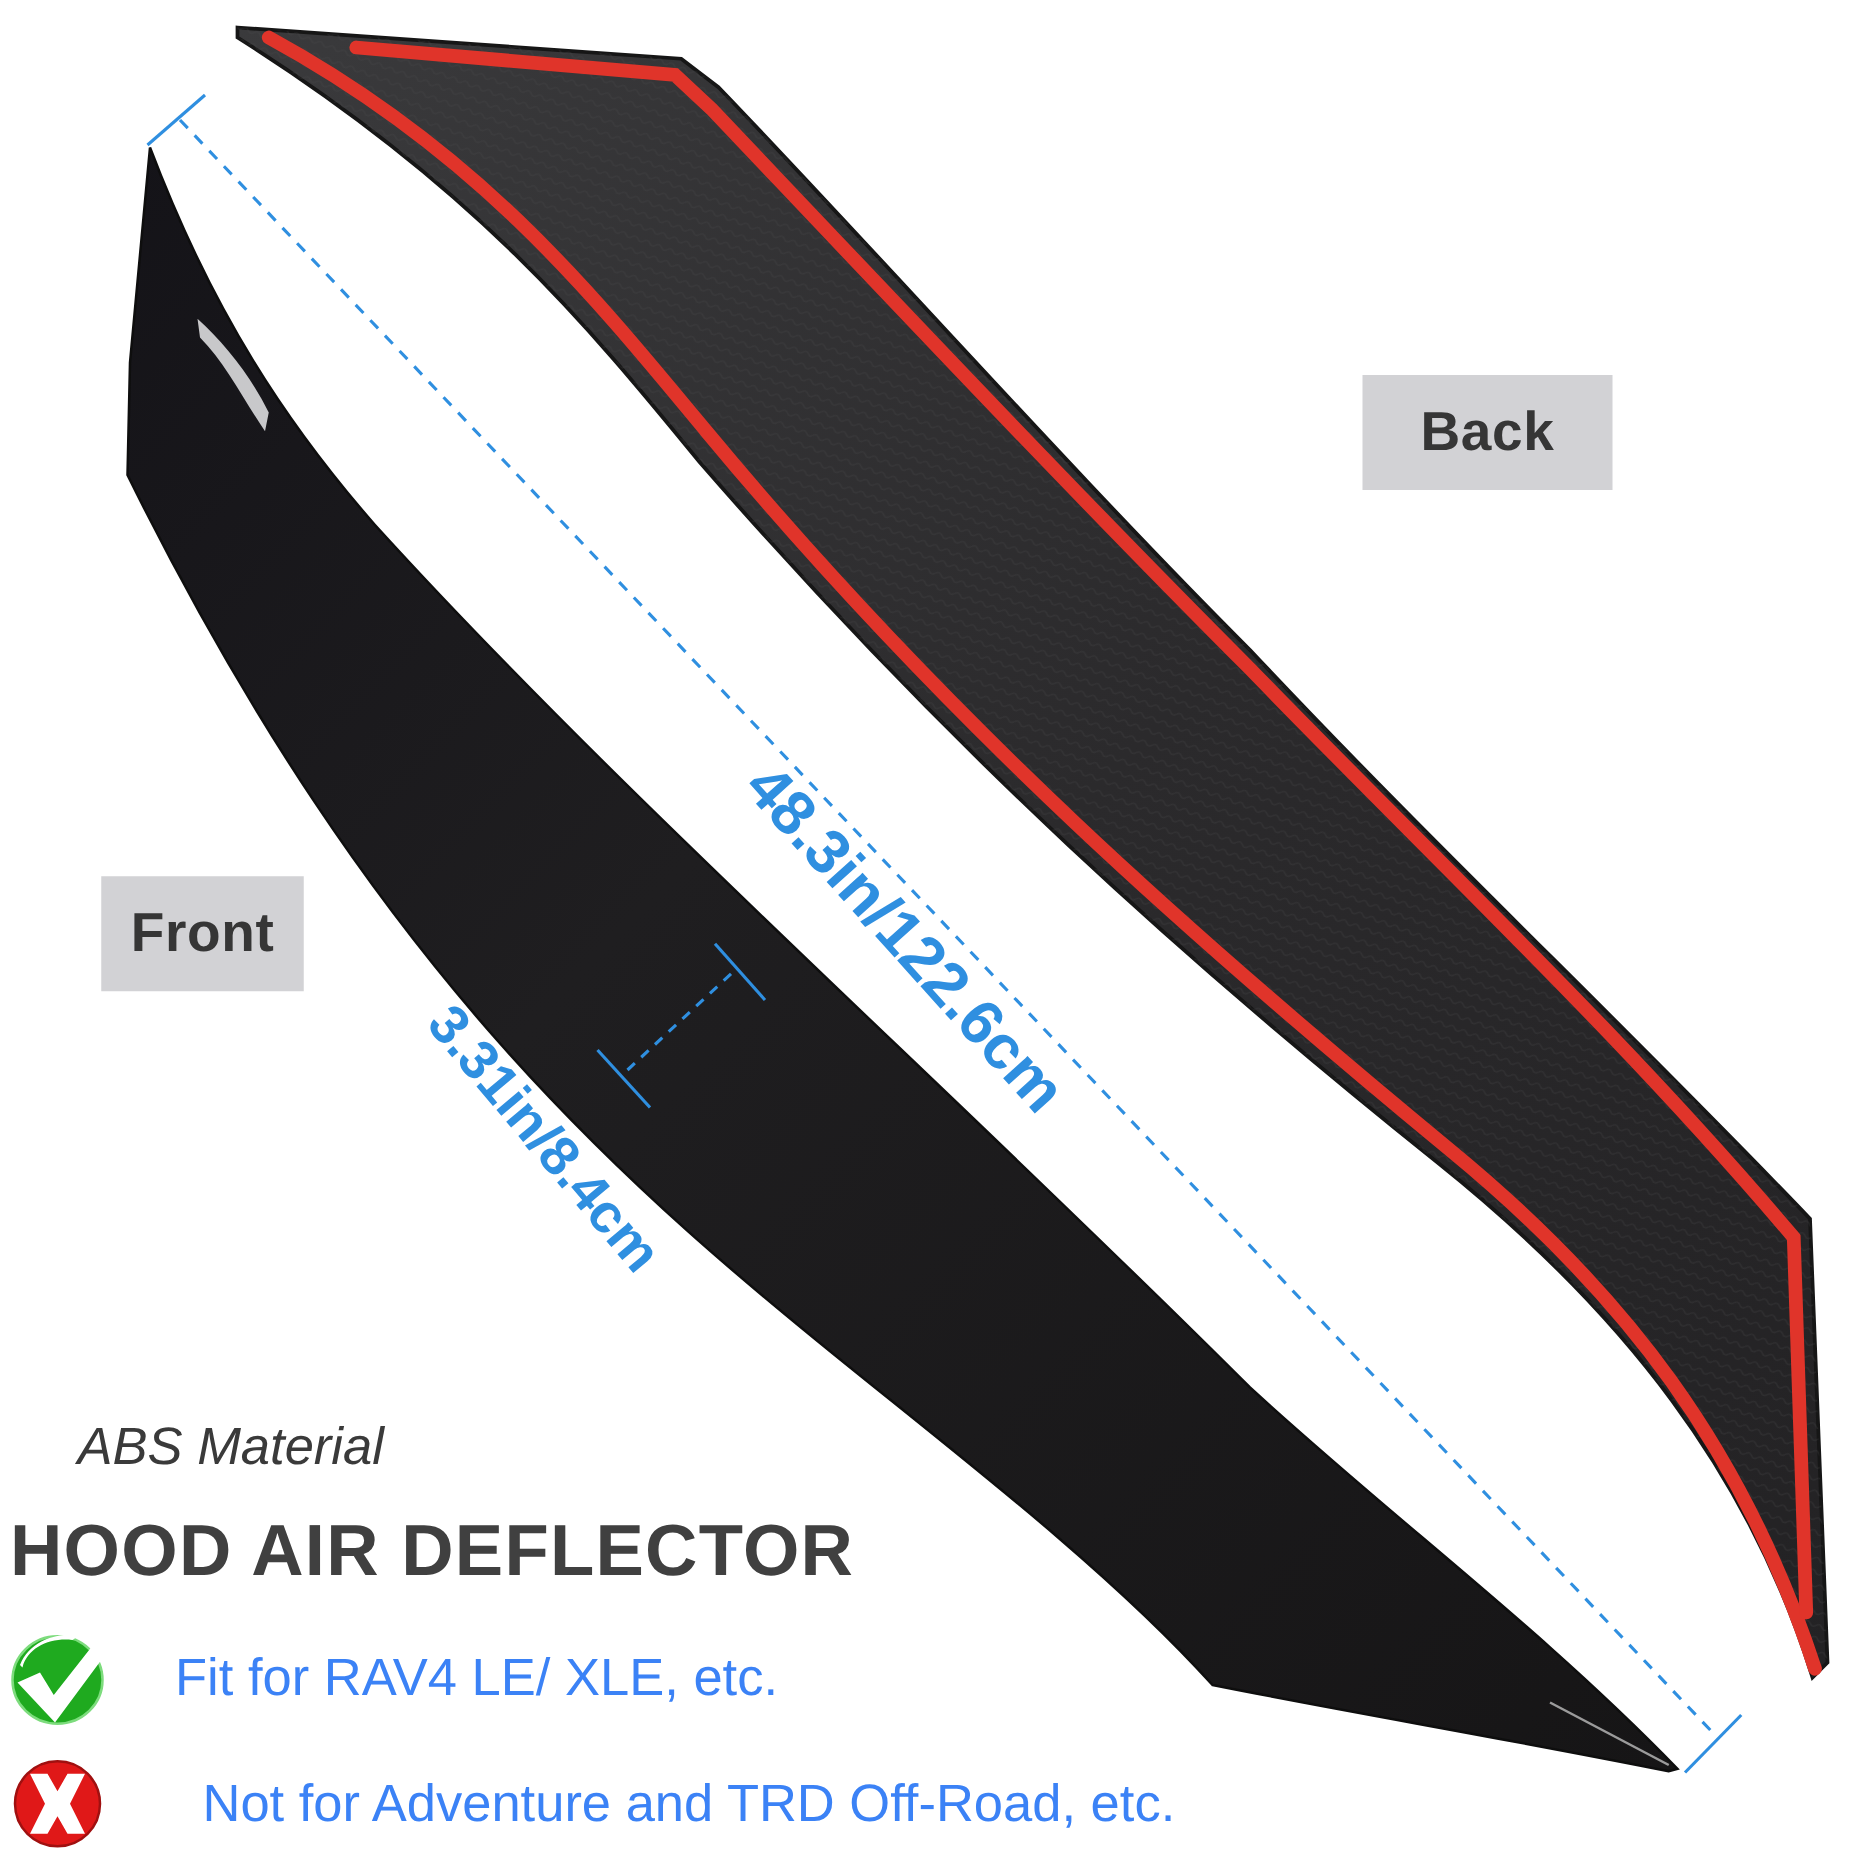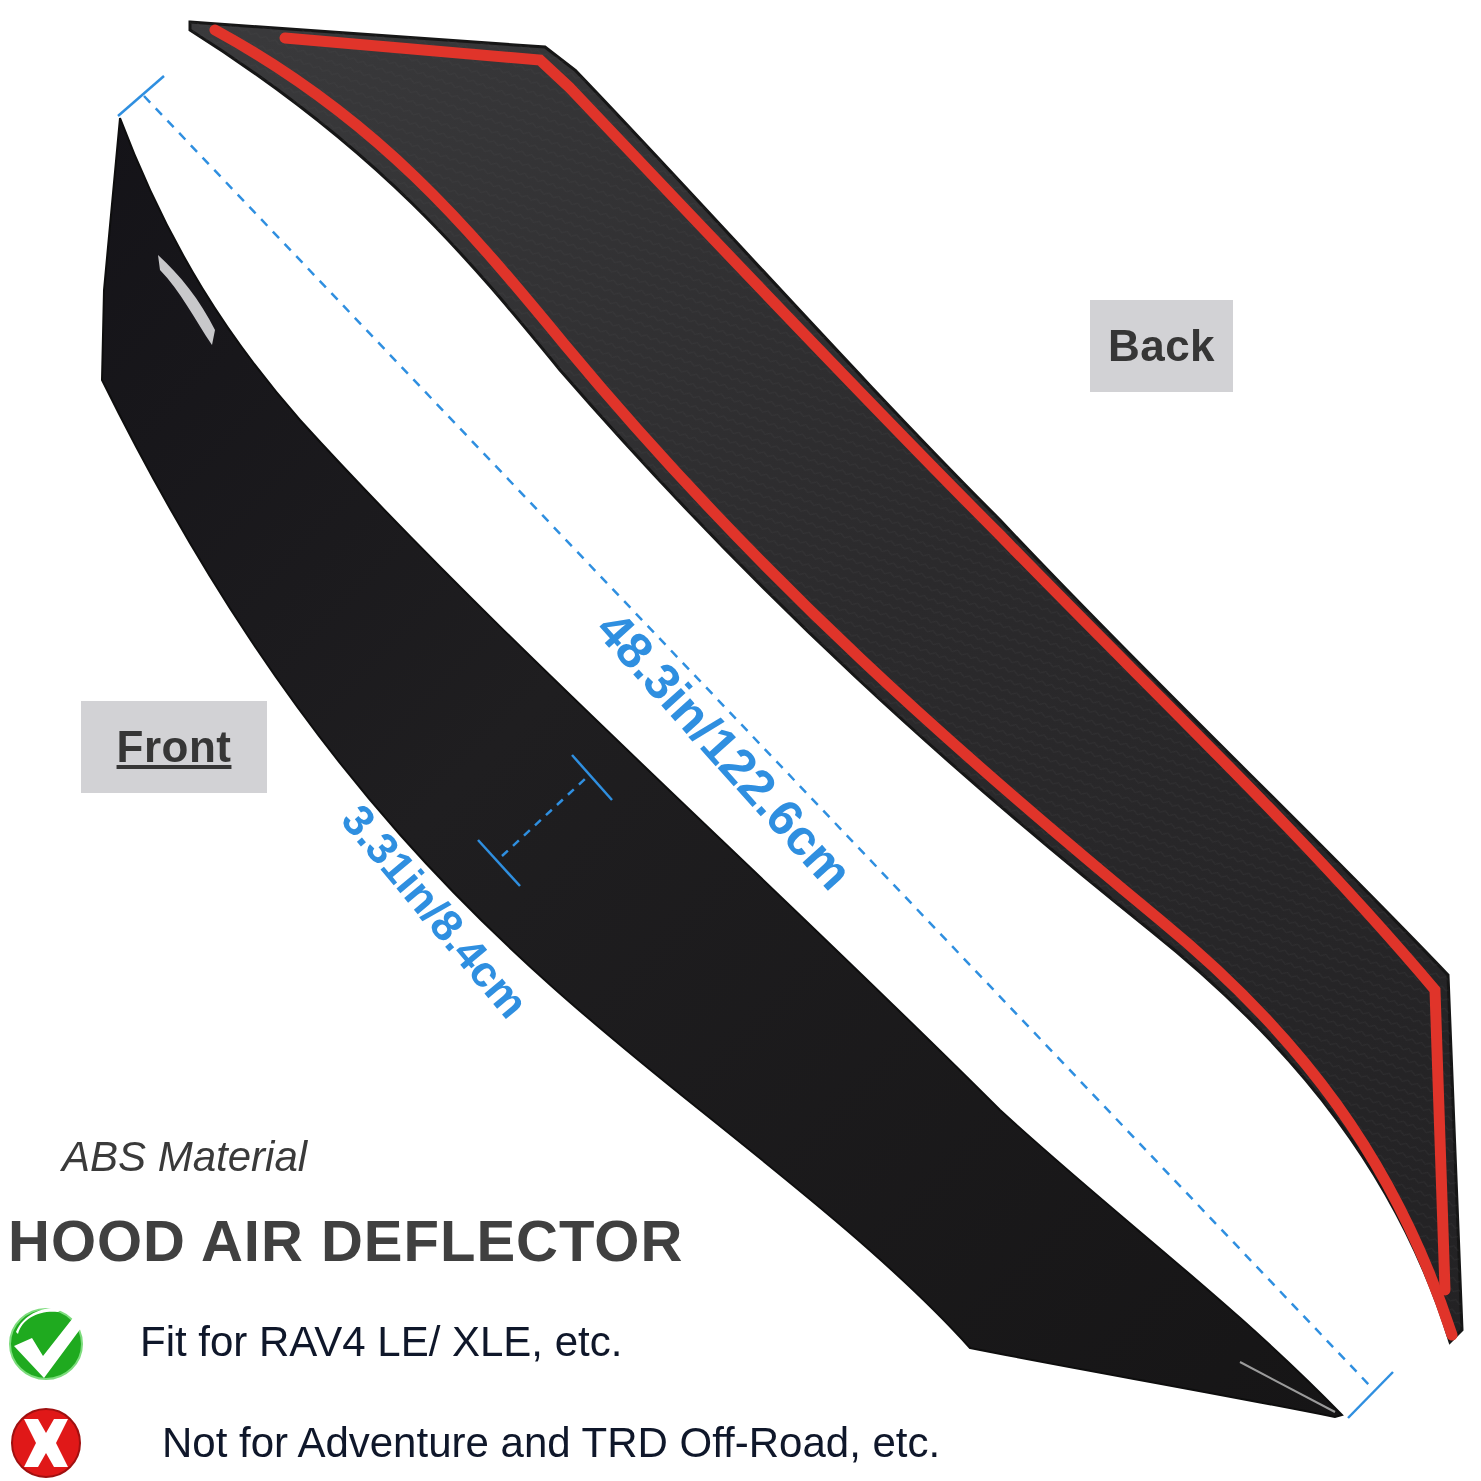--- a/index.html
+++ b/index.html
@@ -13,22 +13,22 @@
     .art { position: absolute; left: 0; top: 0; width: 1481px; height: 1481px; }
     .tag {
       position: absolute;
       background: #d2d2d5;
       color: #363636;
       font-weight: bold;
       font-size: 44px;
       display: flex; align-items: center; justify-content: center;
       letter-spacing: 0.5px;
     }
-    .tag-back { left: 1090px; top: 300px; width: 143px; height: 92px; }
-    .tag-front { left: 81px; top: 701px; width: 186px; height: 92px; text-decoration: underline; }
+    .tag-back { left: 1090px; top: 300px; width: 200px; height: 92px; }
+    .tag-front { left: 81px; top: 701px; width: 162px; height: 92px; }
     .dim-label {
       position: absolute;
       color: #2f8fe0;
       font-weight: bold;
       white-space: nowrap;
       transform-origin: 0 0;
     }
     .dim-long { left: 628px; top: 600px; font-size: 50px; transform: rotate(48deg); }
     .dim-short { left: 370px; top: 795px; font-size: 44px; transform: rotate(50deg); }
     .material {
@@ -38,21 +38,21 @@
     .title {
       position: absolute; left: 8px; top: 1207px;
       font-size: 58px; font-weight: bold; color: #404040; letter-spacing: 1px;
     }
     .fit-row {
       position: absolute; left: 0; display: flex; align-items: center;
     }
     .fit-row.ok { top: 1304px; }
     .fit-row.no { top: 1405px; }
     .fit-icon { width: 84px; height: 76px; margin-left: 6px; }
-    .fit-text { font-size: 42px; color: #0f172a; }
+    .fit-text { font-size: 42px; color: #3b82f6; }
     .fit-row.ok .fit-text { margin-left: 50px; }
     .fit-row.no .fit-text { margin-left: 72px; }
   </style>
 </head>
 <body>
 
 <div class="canvas">
 
   <svg class="art" viewBox="0 0 1481 1481">
     <defs>

